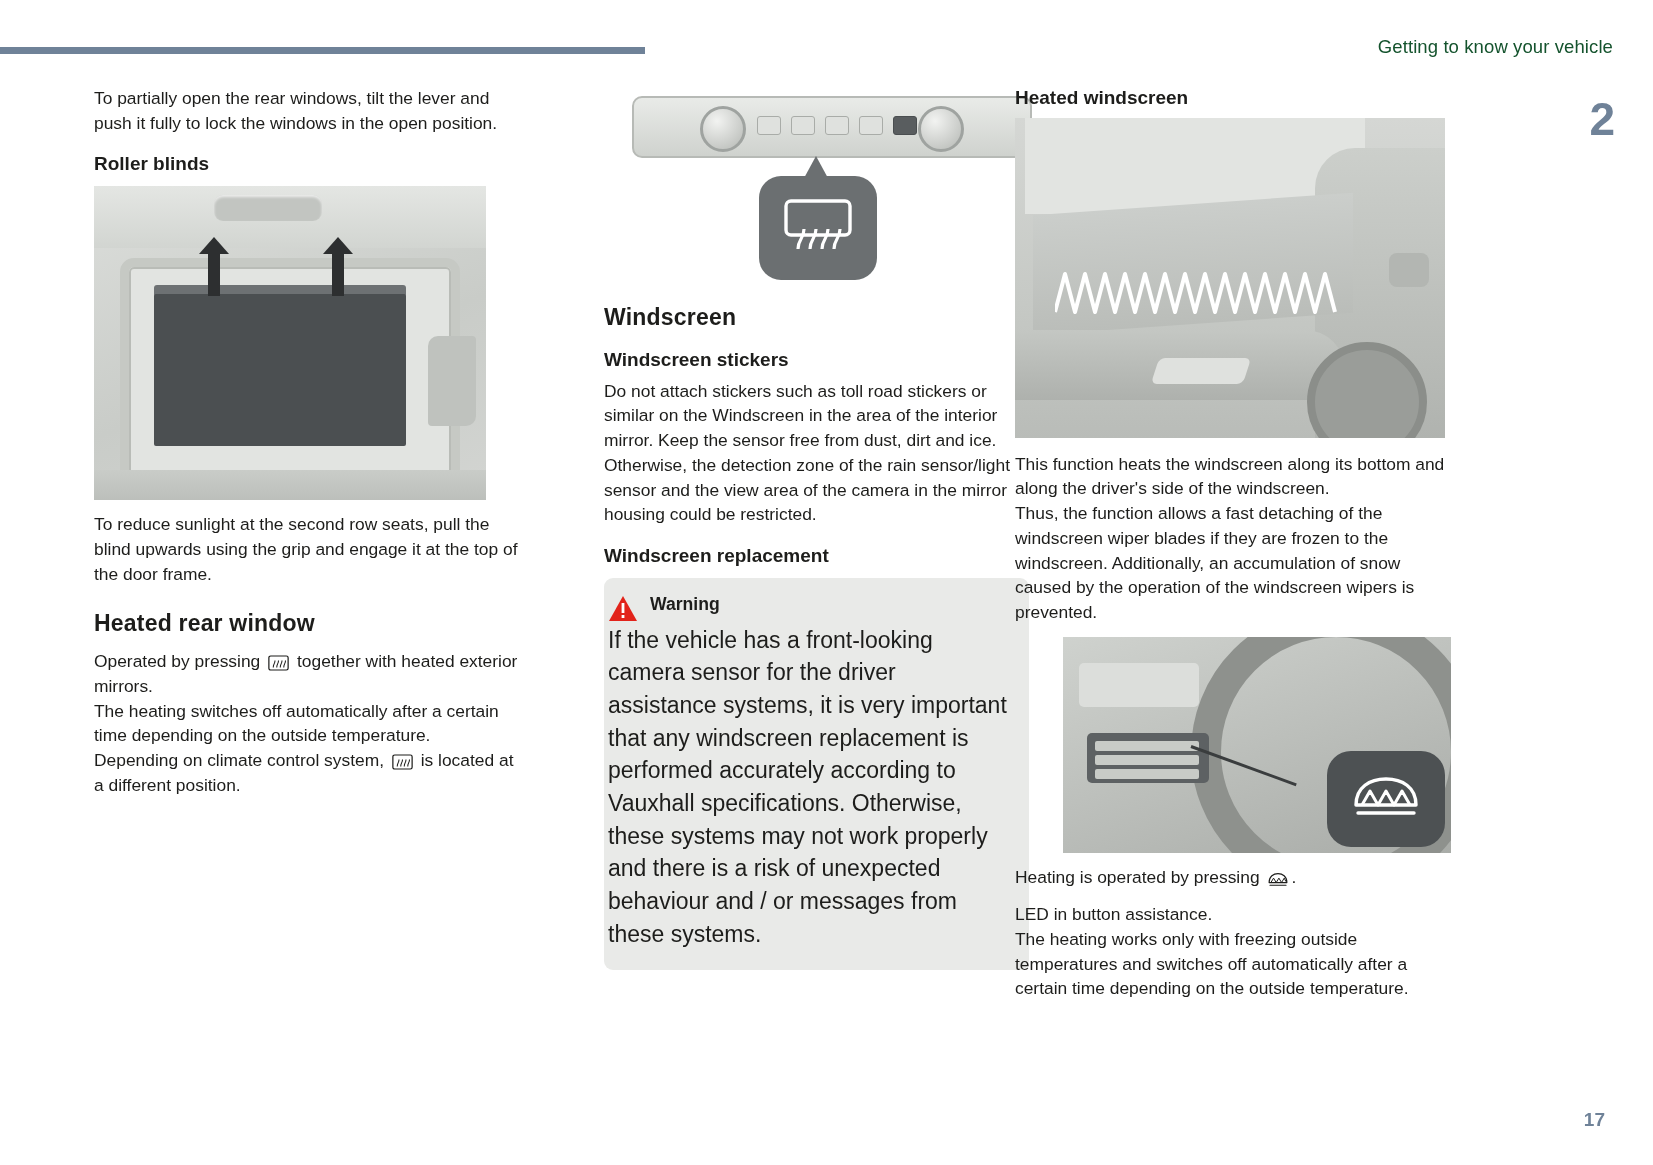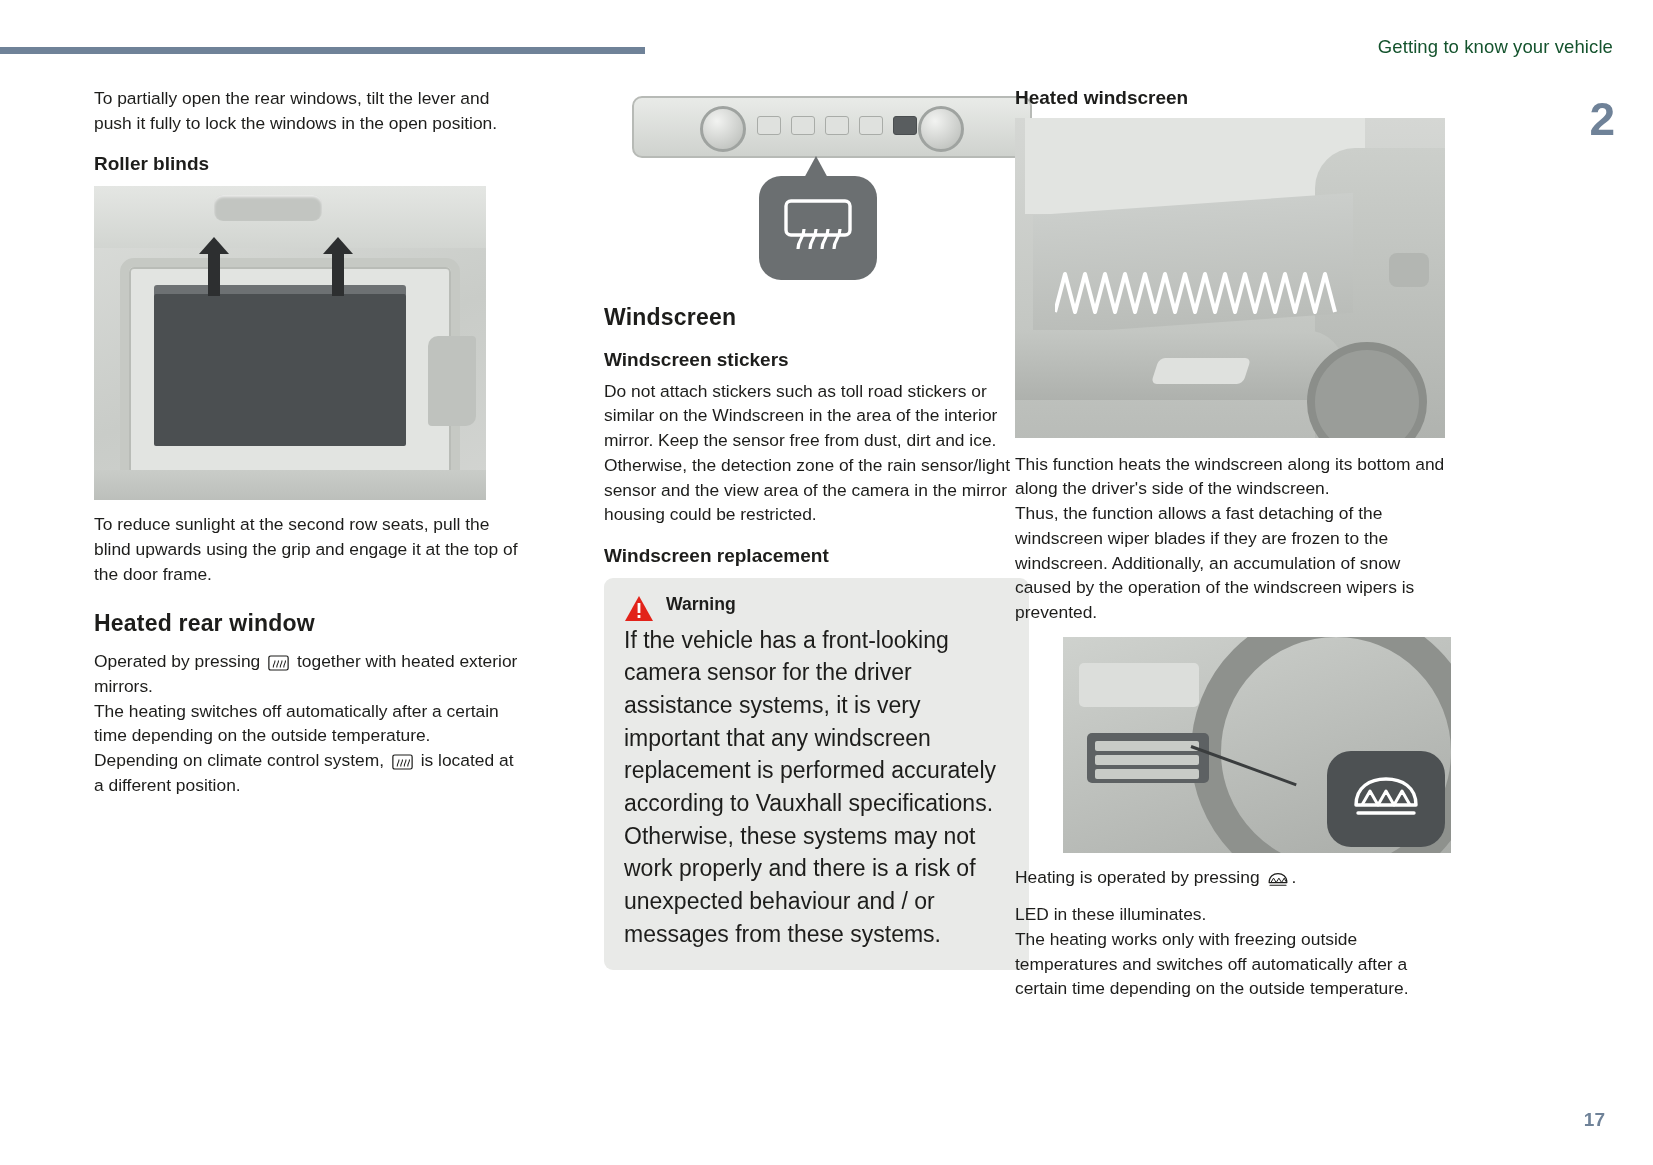--- a/index.html
+++ b/index.html
@@ -262,21 +262,21 @@
   .fig-dash .callout {
     position: absolute; right: 6px; bottom: 6px;
     width: 118px; height: 96px; background: #4d5153; border-radius: 24px;
     display: flex; align-items: center; justify-content: center;
   }
 
   
   .warning {
     background: #e9eae8;
     border-radius: 9px;
-    padding: 16px 20px 20px 20px;
+    padding: 16px 20px 20px 4px;
     margin-top: 10px;
   }
   .warning-head {
     display: flex; align-items: flex-start; gap: 12px;
     font-weight: bold; font-size: 17.6px; margin-bottom: 2px;
   }
   .warn-tri { width: 30px; height: 27px; flex: 0 0 30px; margin-top: 1px; }
   .warning-body {
     font-size: 23px; line-height: 1.42;
   }
@@ -432,17 +432,17 @@
         <svg viewBox="0 0 24 18" width="22" height="16">
           <path d="M2 13 C2 6 7 3 12 3 C17 3 22 6 22 13 Z" fill="none" stroke="#1d1d1b" stroke-width="1.3" stroke-linejoin="round"></path>
           <path d="M4 13 L7 8 L10 13 L13 8 L16 13 L19 8 L21 12" fill="none" stroke="#1d1d1b" stroke-width="1.1" stroke-linejoin="round"></path>
           <path d="M3 16 L21 16" stroke="#1d1d1b" stroke-width="1.3" stroke-linecap="round"></path>
         </svg>
       </span><span>.</span>
     </p>
 
     <div class="gap"></div>
 
-    <p class="para">LED in these illuminates.</p>
+    <p class="para">LED in button assistance.</p>
     <p class="para">The heating works only with freezing outside temperatures and switches off automatically after a certain time depending on the outside temperature.</p>
   </div>
 
 </div>
 
 </body></html>

